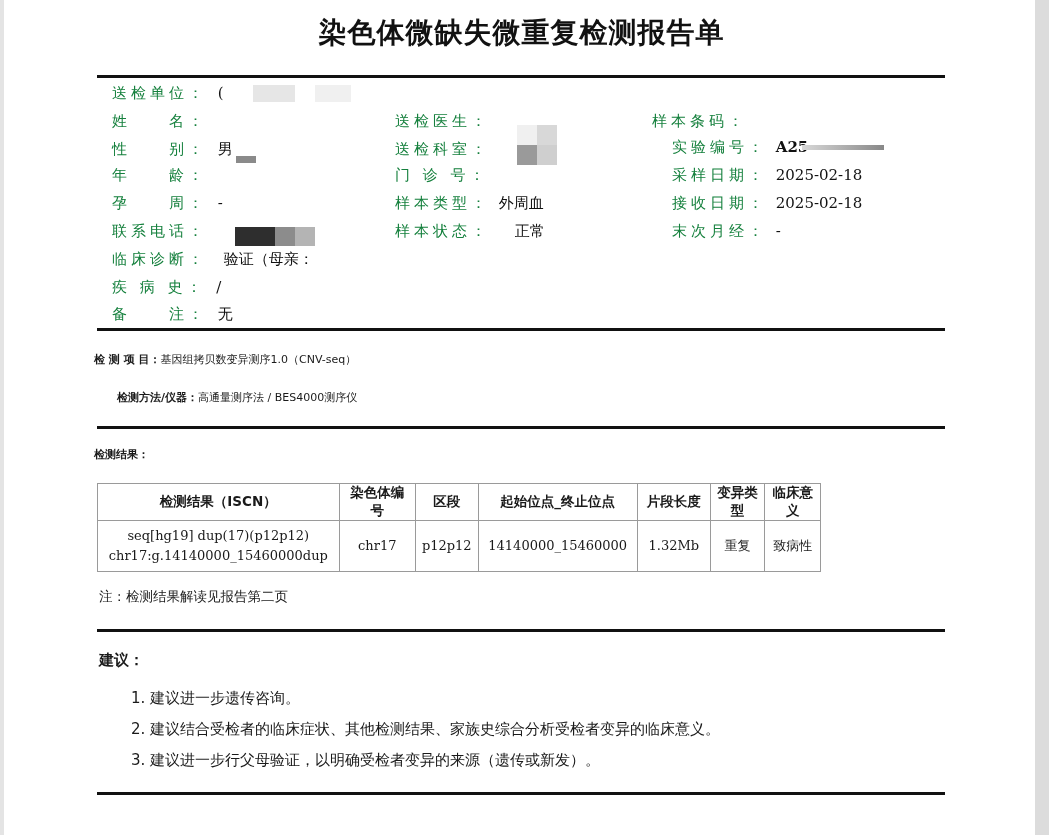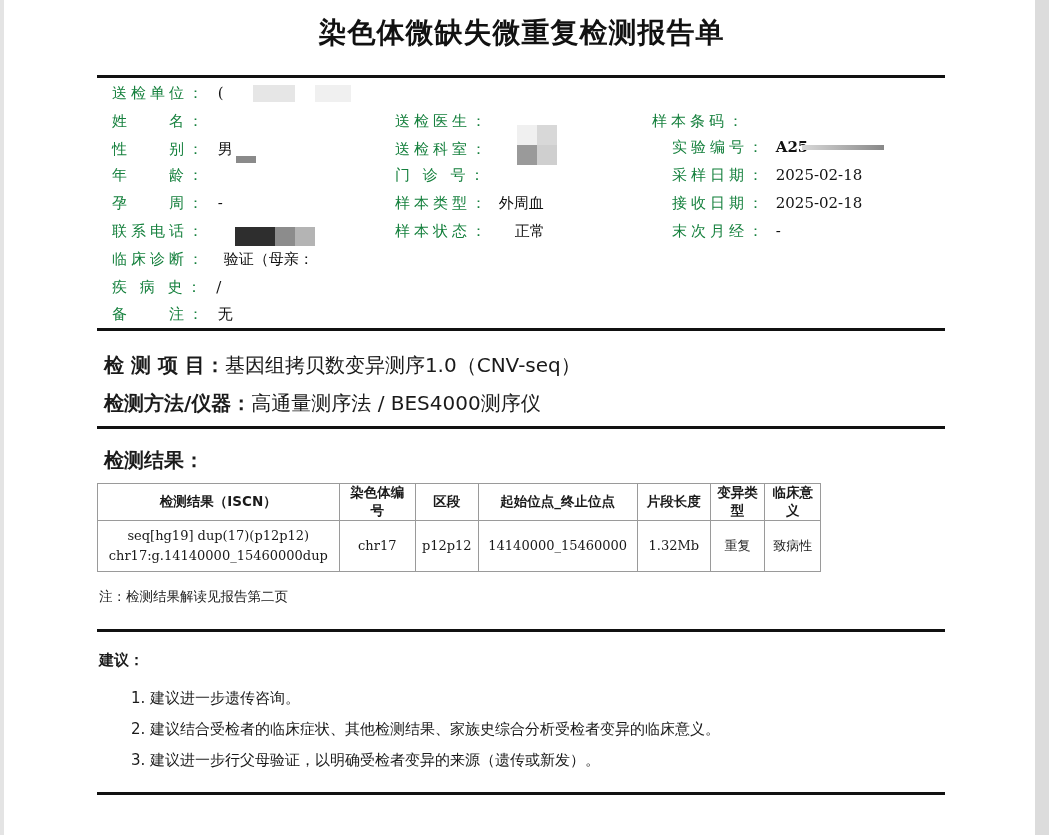--- a/index.html
+++ b/index.html
@@ -14,21 +14,21 @@
     .title {
       position: absolute; left: 0; width: 1043px; top: 14px; text-align: center;
       font-size: 28px; font-weight: bold; letter-spacing: 1px; color: #111;
     }
     .hr { position: absolute; left: 97px; width: 848px; height: 3px; background: #111; }
     .field { position: absolute; font-size: 15px; line-height: 20px; white-space: nowrap; }
     .lbl { display: inline-block; letter-spacing: 4px; color: #15803d; }
     .val { display: inline-block; color: #111; font-family: "DejaVu Serif", "Liberation Serif", serif; }
     .val.cn { font-family: "DejaVu Sans", "Liberation Sans", sans-serif; }
     .redact { position: absolute; }
-    .section-line { position: absolute; left: 104px; font-size: 20px; white-space: nowrap; }
+    .section-line { position: absolute; left: 94px; font-size: 11px; white-space: nowrap; }
     .section-line b { font-weight: bold; }
 
     table.results {
       position: absolute; left: 97px; top: 483px; width: 724px;
       border-collapse: collapse; font-size: 13px;
     }
     table.results th, table.results td {
       border: 1px solid #9a9a9a; text-align: center; vertical-align: middle; padding: 0 4px;
     }
     table.results th { height: 33px; font-weight: bold; font-size: 13.5px; }
@@ -144,21 +144,21 @@
 <div class="redact" style="left:235px; top:227px; width:40px; height:19px; background:#2e2e2e;"></div>
 <div class="redact" style="left:275px; top:227px; width:20px; height:19px; background:#8c8c8c;"></div>
 <div class="redact" style="left:295px; top:227px; width:20px; height:19px; background:#b4b4b4;"></div>
 <div class="redact" style="left:802px; top:145px; width:82px; height:5px; background:linear-gradient(90deg,#d8d8d8,#888);"></div>
 
 <div class="hr" style="top:328px;"></div>
 
 <div class="section-line" style="top:352px;">
   <b>检 测 项 目：</b><span>基因组拷贝数变异测序1.0（CNV-seq）</span>
 </div>
-<div class="section-line" style="top:390px;">
+<div class="section-line" style="top:390px;margin-left:23px;">
   <b>检测方法/仪器：</b><span>高通量测序法 / BES4000测序仪</span>
 </div>
 
 <div class="hr" style="top:426px;"></div>
 
 <div class="section-line" style="top:447px;">
   <b>检测结果：</b>
 </div>
 
 <table class="results">

